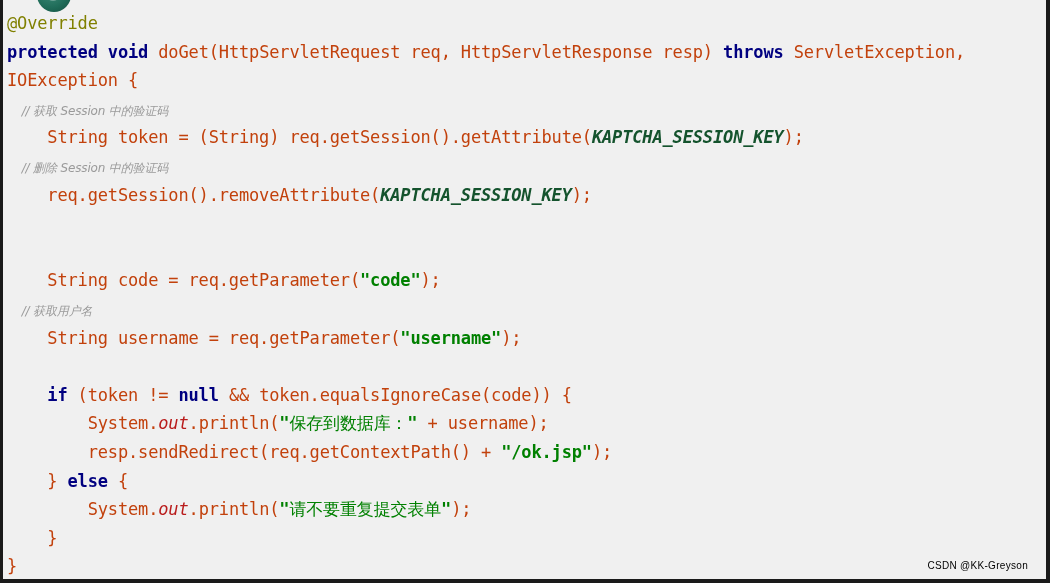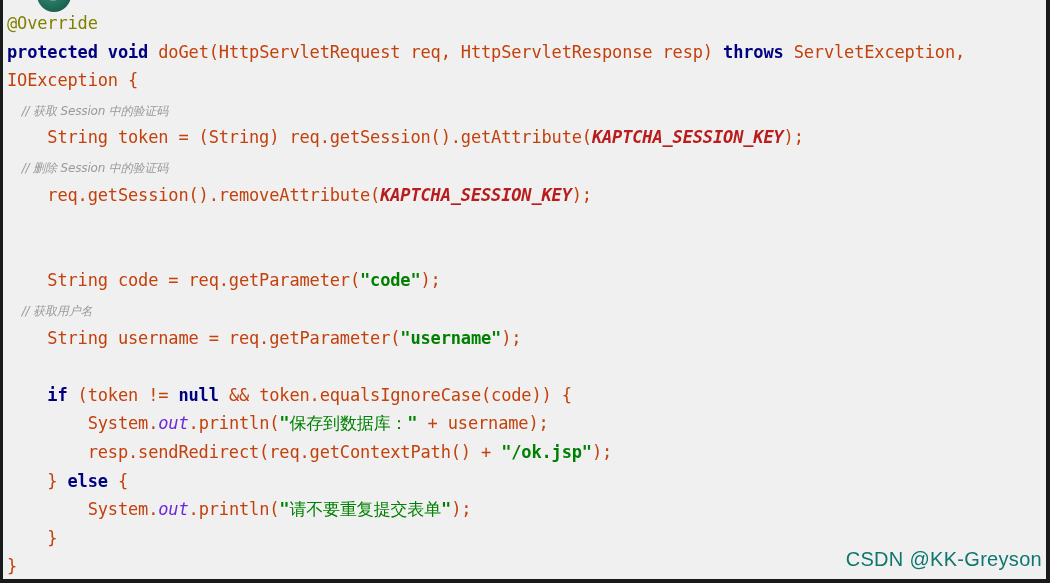--- a/index.html
+++ b/index.html
@@ -68,41 +68,41 @@
   .ln {
     height: 28.6px;
     white-space: pre;
   }
 
   
   .kw   { color: #000080; font-weight: bold; text-align: center; }           
   .ann  { color: #808000; }                               
   .str  { color: #008000; font-weight: bold; }            
   .cmt  { color: #9a9a9a; font-style: italic; }           
-  .stat { color: #6d28d9; font-style: italic; }           
-  .cons { color: #b91c1c; font-weight: bold; font-style: italic; text-align: right; } 
+  .stat { color: #b91c1c; font-style: italic; }           
+  .cons { color: #14532d; font-weight: bold; font-style: italic; text-align: right; } 
   .pln  { color: #c2410c; }
 
   
   .cmt {
     font-family: "DejaVu Sans", "Liberation Sans", sans-serif;
     font-size: 12px;
   }
 
   
   .cjk { font-family: "DejaVu Sans", "Liberation Sans", sans-serif; font-weight: normal; }
 
   
   #watermark {
     position: absolute;
-    right: 4px;
+    right: 18px;
     bottom: 8px;
     font-family: "Liberation Sans", sans-serif;
-    font-size: 20px;
-    color: #0f766e;
+    font-size: 10px;
+    color: #000000;
     letter-spacing: 0.3px;
     z-index: 3;
     user-select: none;
   }
 </style>
 </head>
 <body>
 
 <div id="code-frame">
 

